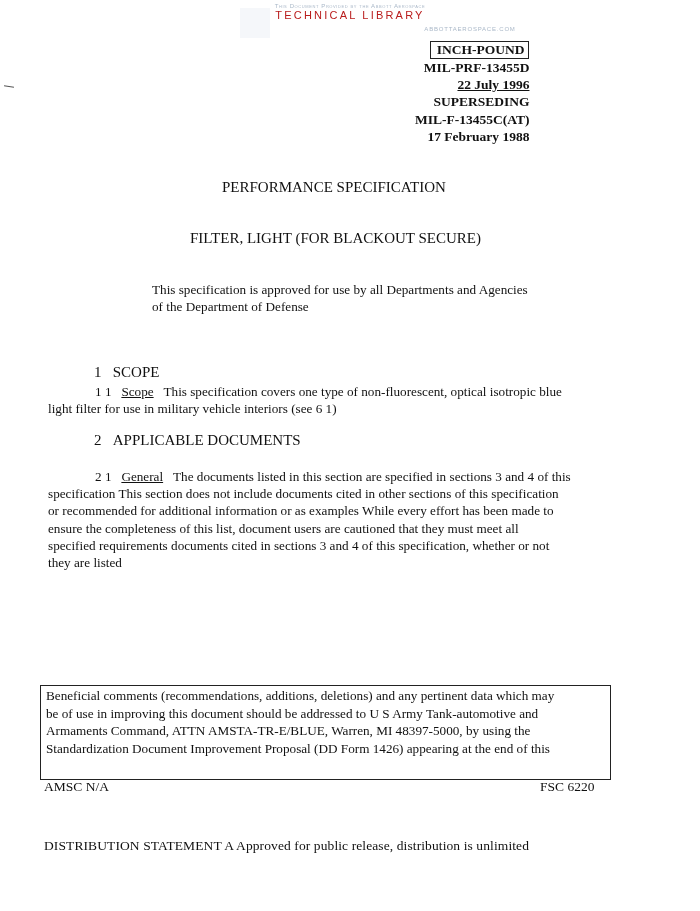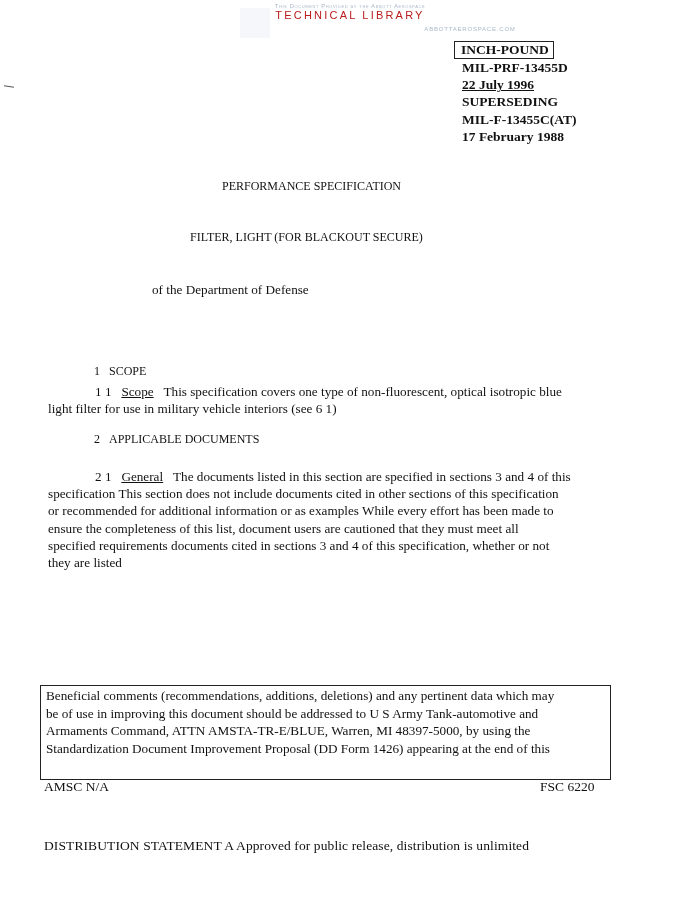--- a/index.html
+++ b/index.html
@@ -8,24 +8,24 @@
     background: #ffffff; color: #111111;
     font-family: "Liberation Serif", "DejaVu Serif", serif;
   }
   .abs { position: absolute; white-space: nowrap; }
   .watermark { left: 0; width: 700px; text-align: center; color: #9fb0c4; font-family: "Liberation Sans", "DejaVu Sans", sans-serif; }
   .wm1 { top: 3px; font-size: 6px; letter-spacing: 0.6px; font-variant: small-caps; color: #aab8c8; }
   .wm2 { top: 9px; font-size: 11px; letter-spacing: 2.2px; color: #b91c1c; }
   .wm3 { top: 26px; left: 120px; font-size: 6px; letter-spacing: 0.8px; color: #aab8c8; }
   .wm-shade { left: 240px; top: 8px; width: 30px; height: 30px; background: #eef2f7; opacity: 0.6; }
   .scan-mark { left: 4px; top: 86px; width: 10px; height: 1px; background: #555; transform: rotate(8deg); }
-  .header-block { left: 462px; top: 41px; font-size: 13.5px; line-height: 17.2px; font-weight: bold; }
+  .header-block { left: 415px; top: 41px; font-size: 13.5px; line-height: 17.2px; font-weight: bold; text-align: right; }
   .inch-pound { display: inline-block; border: 1.2px solid #222; padding: 0 4px 0 6px; margin-left: -8px; line-height: 16px; }
   .underline { text-decoration: underline; }
-  .t13 { font-size: 12px; }
+  .t13 { font-size: 15px; }
   .para { left: 48px; width: 566px; font-size: 13.2px; line-height: 17.2px; white-space: normal; }
   .line { display: block; white-space: nowrap; }
   .u { text-decoration: underline; }
   .comment-box {
     left: 40px; top: 685px; width: 560px; height: 92px;
     border: 1.4px solid #222; padding: 1px 4px 0 5px; font-size: 13.2px; line-height: 17.5px;
   }
   .footer { font-size: 13.5px; text-align: center; }
 </style>
 </head>
@@ -44,20 +44,21 @@
   <div class="underline">22 July 1996</div>
   <div>SUPERSEDING</div>
   <div>MIL-F-13455C(AT)</div>
   <div>17 February 1988</div>
 </div>
 
 <div class="abs t13" style="left:222px; top:179px;">PERFORMANCE SPECIFICATION</div>
 <div class="abs t13" style="left:190px; top:230px;">FILTER, LIGHT (FOR BLACKOUT SECURE)</div>
 
 <div class="abs para" style="left:152px; top:281px; width:460px;">
+  <span class="line">This specification is approved for use by all Departments and Agencies</span>
   <span class="line">of the Department of Defense</span>
 </div>
 
 <div class="abs t13" style="left:94px; top:364px;">
   <span>1</span>&nbsp;&nbsp;&nbsp;<span>SCOPE</span>
 </div>
 <div class="abs para" style="top:383px;">
   <span class="line" style="padding-left:47px;"><span>1 1</span>&nbsp;&nbsp;&nbsp;<span class="u">Scope</span>&nbsp;&nbsp;&nbsp;<span>This specification covers one type of non-fluorescent, optical isotropic blue</span></span>
   <span class="line">light filter for use in military vehicle interiors (see 6 1)</span>
 </div>

